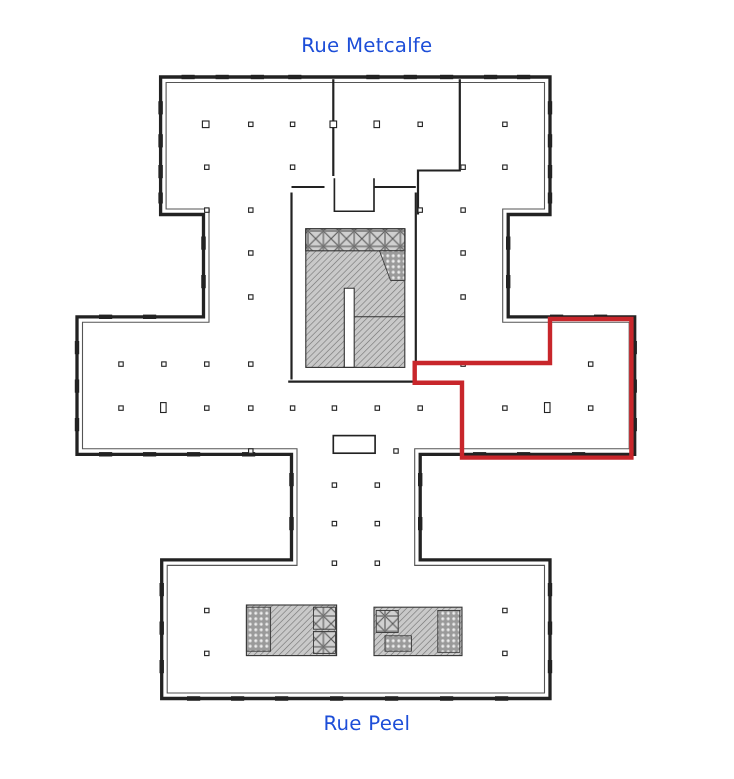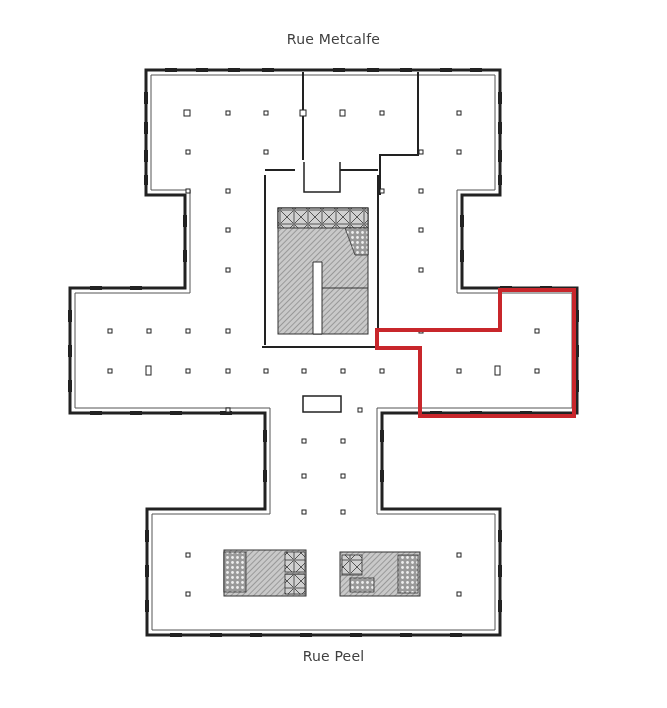--- a/index.html
+++ b/index.html
@@ -1,17 +1,17 @@
 <!DOCTYPE html>
 <html><head>
 <meta charset="utf-8">
 <style>
   html,body{margin:0;padding:0;background:#ffffff;}
   body{width:667px;height:708px;position:relative;overflow:hidden;font-family:"DejaVu Sans",sans-serif;}
-  .street{position:absolute;left:0;width:667px;text-align:center;font-size:14px;color:#404040;letter-spacing:0.2px;}
+  .street{position:absolute;left:0;width:667px;text-align:center;font-size:18px;color:#1d4ed8;letter-spacing:0.2px;}
   #street-top{top:31px;}
   #street-bottom{top:648px;}
   svg{position:absolute;left:0;top:0;}
 </style>
 </head>
 <body>
 
 <div class="street" id="street-top">Rue Metcalfe</div>
 <div class="street" id="street-bottom">Rue Peel</div>
 

